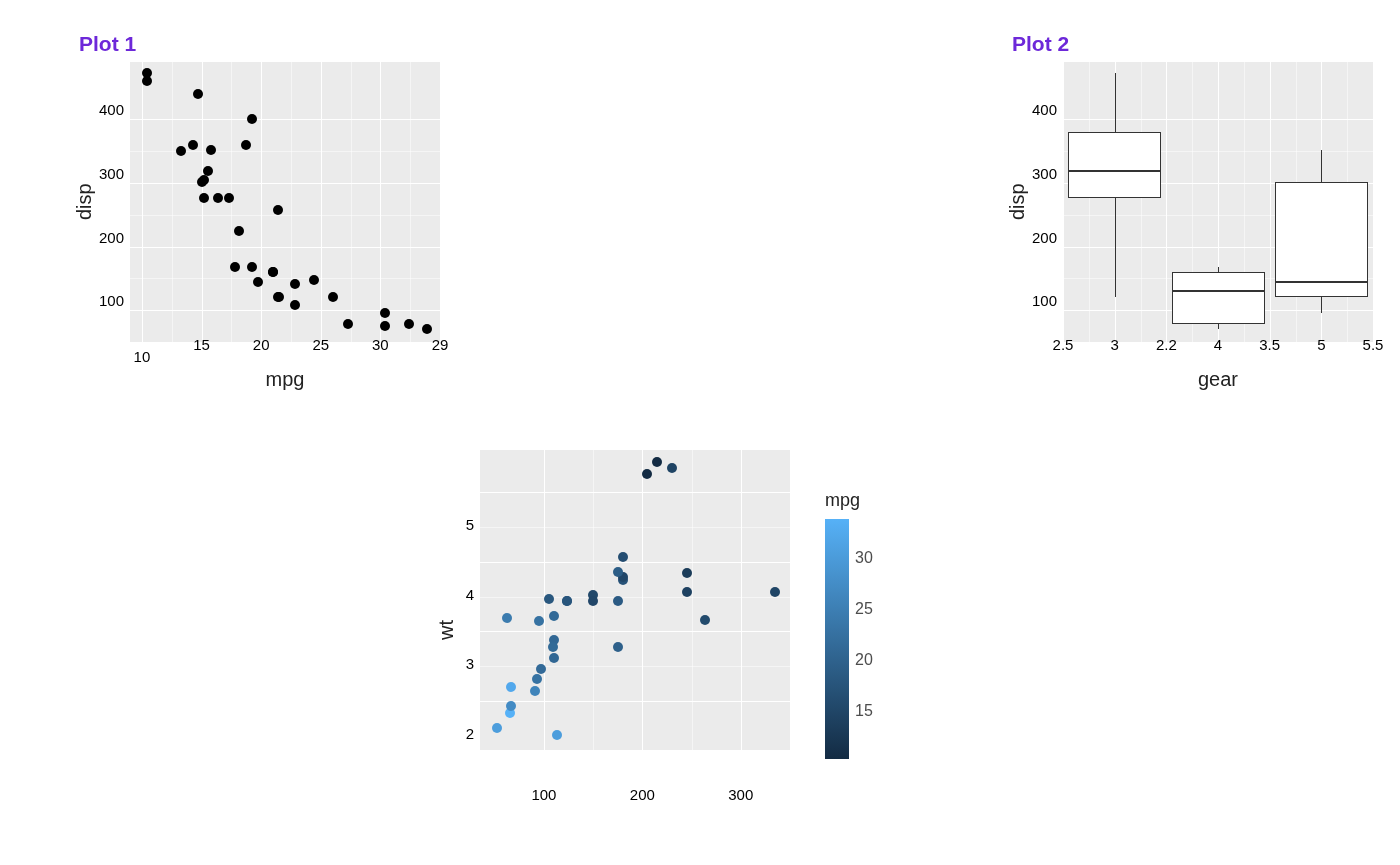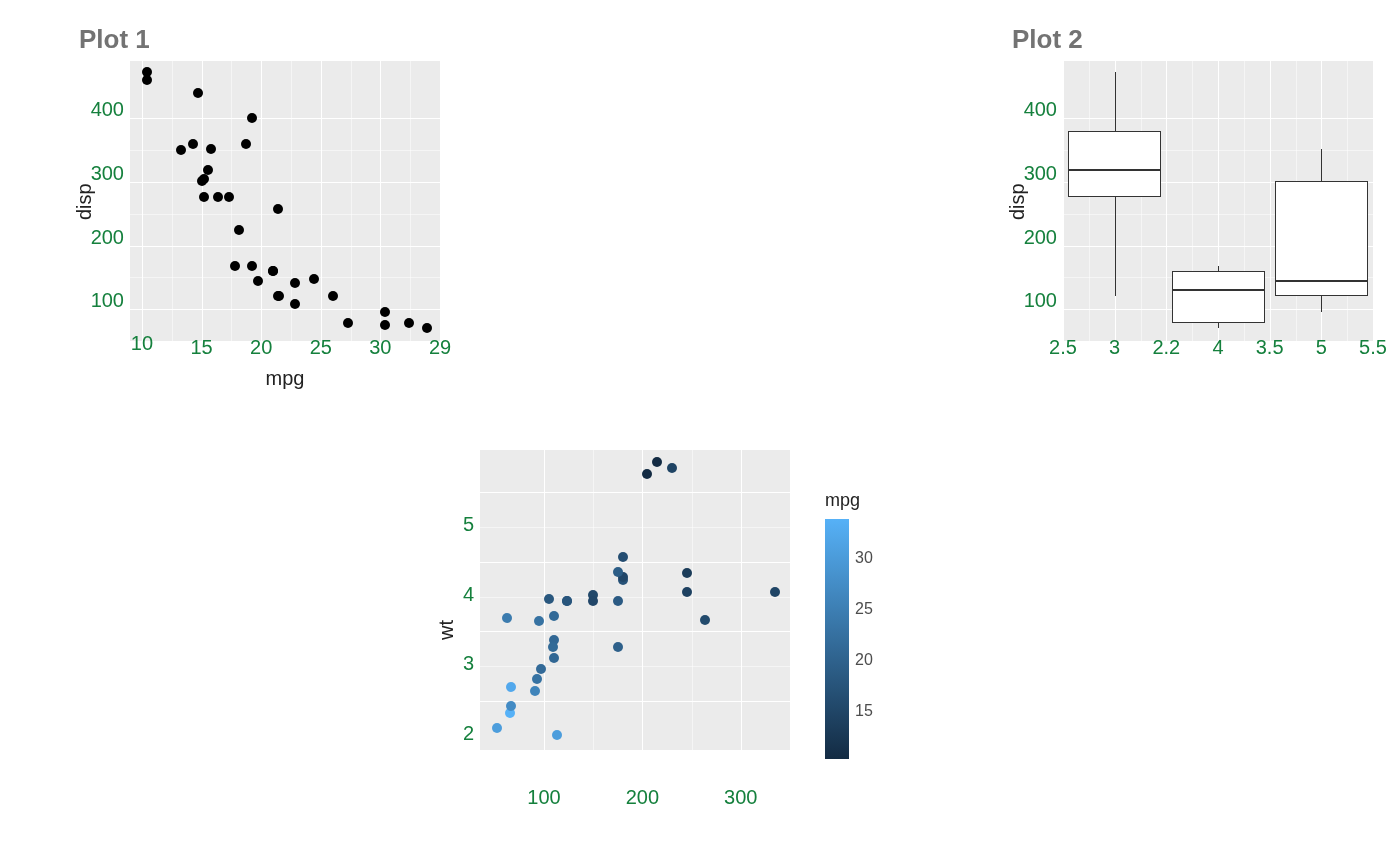--- a/index.html
+++ b/index.html
@@ -11,23 +11,23 @@
   }
   .canvas {
     position: relative;
     width: 1400px;
     height: 865px;
   }
   .plot-wrap {
     position: absolute;
   }
   .plot-title {
-    font-size: 26px;
-    color: #737373;
-    margin: 4px 0 6px 4px;
+    font-size: 21px;
+    color: #6d28d9;
+    margin: 12px 0 6px 4px;
   }
   .panel {
     background: #ebebeb;
     position: relative;
   }
   .gridline-v, .gridline-h {
     position: absolute;
     background: #fff;
   }
   .gridline-v { width: 1px; height: 100%; top:0; }
@@ -39,22 +39,22 @@
     color: #222;
     text-align: center;
   }
   .axis-label.y {
     position: absolute;
     transform: rotate(-90deg);
     transform-origin: left top;
   }
   .tick-label {
     position: absolute;
-    font-size: 20px;
-    color: #15803d;
+    font-size: 15px;
+    color: #000000;
   }
   .tick-label.x { transform: translateX(-50%); }
   .tick-label.y { transform: translateY(-50%); text-align: right; }
 
   .pt {
     position: absolute;
     width: 10px;
     height: 10px;
     margin-left: -5px;
     margin-top: -5px;
@@ -162,21 +162,21 @@
         <div class="pt" style="left: 121.615px; top: 57.2727px;"></div>
         <div class="pt" style="left: 218.192px; top: 261.545px;"></div>
         <div class="pt" style="left: 202.692px; top: 235.264px;"></div>
         <div class="pt" style="left: 255.154px; top: 251.3px;"></div>
         <div class="pt" style="left: 81.0769px; top: 88.4545px;"></div>
         <div class="pt" style="left: 127.577px; top: 219.545px;"></div>
         <div class="pt" style="left: 71.5385px; top: 120.273px;"></div>
         <div class="pt" style="left: 147.846px; top: 234.818px;"></div>
       </div>
     <div id="p1-xticks">
-        <div class="tick-label x" style="left: 66.9231px; top: 312px;">10</div>
+        <div class="tick-label x" style="left: 66.9231px; top: 328px;">10</div>
         <div class="tick-label x" style="left: 126.538px; top: 316px;">15</div>
         <div class="tick-label x" style="left: 186.154px; top: 316px;">20</div>
         <div class="tick-label x" style="left: 245.769px; top: 316px;">25</div>
         <div class="tick-label x" style="left: 305.385px; top: 316px;">30</div>
         <div class="tick-label x" style="left: 365px; top: 316px;">29</div>
       </div>
     <div class="axis-label" style="margin-left:55px; width:310px; margin-top:26px;">mpg</div>
   </div>
 
   <div class="plot-wrap" style="left:1008px; top:20px; width:380px;">
@@ -224,20 +224,21 @@
       </div>
     <div id="p2-xticks">
         <div class="tick-label x" style="left: 55px; top: 316px;">2.5</div>
         <div class="tick-label x" style="left: 106.667px; top: 316px;">3</div>
         <div class="tick-label x" style="left: 158.333px; top: 316px;">2.2</div>
         <div class="tick-label x" style="left: 210px; top: 316px;">4</div>
         <div class="tick-label x" style="left: 261.667px; top: 316px;">3.5</div>
         <div class="tick-label x" style="left: 313.333px; top: 316px;">5</div>
         <div class="tick-label x" style="left: 365px; top: 316px;">5.5</div>
       </div>
+    <div class="axis-label" style="margin-left:55px; width:310px; margin-top:26px;">gear</div>
   </div>
 
   <div class="plot-wrap" style="left:425px; top:450px; width:540px;">
     <div class="axis-label y" style="left:10px; top:190px;">wt</div>
     <div id="p3-yticks">
         <div class="tick-label y" style="right: calc(100% - 49px); top: 283.163px; width: 40px;">2</div>
         <div class="tick-label y" style="right: calc(100% - 49px); top: 213.395px; width: 40px;">3</div>
         <div class="tick-label y" style="right: calc(100% - 49px); top: 143.628px; width: 40px;">4</div>
         <div class="tick-label y" style="right: calc(100% - 49px); top: 73.8605px; width: 40px;">5</div>
       </div>

